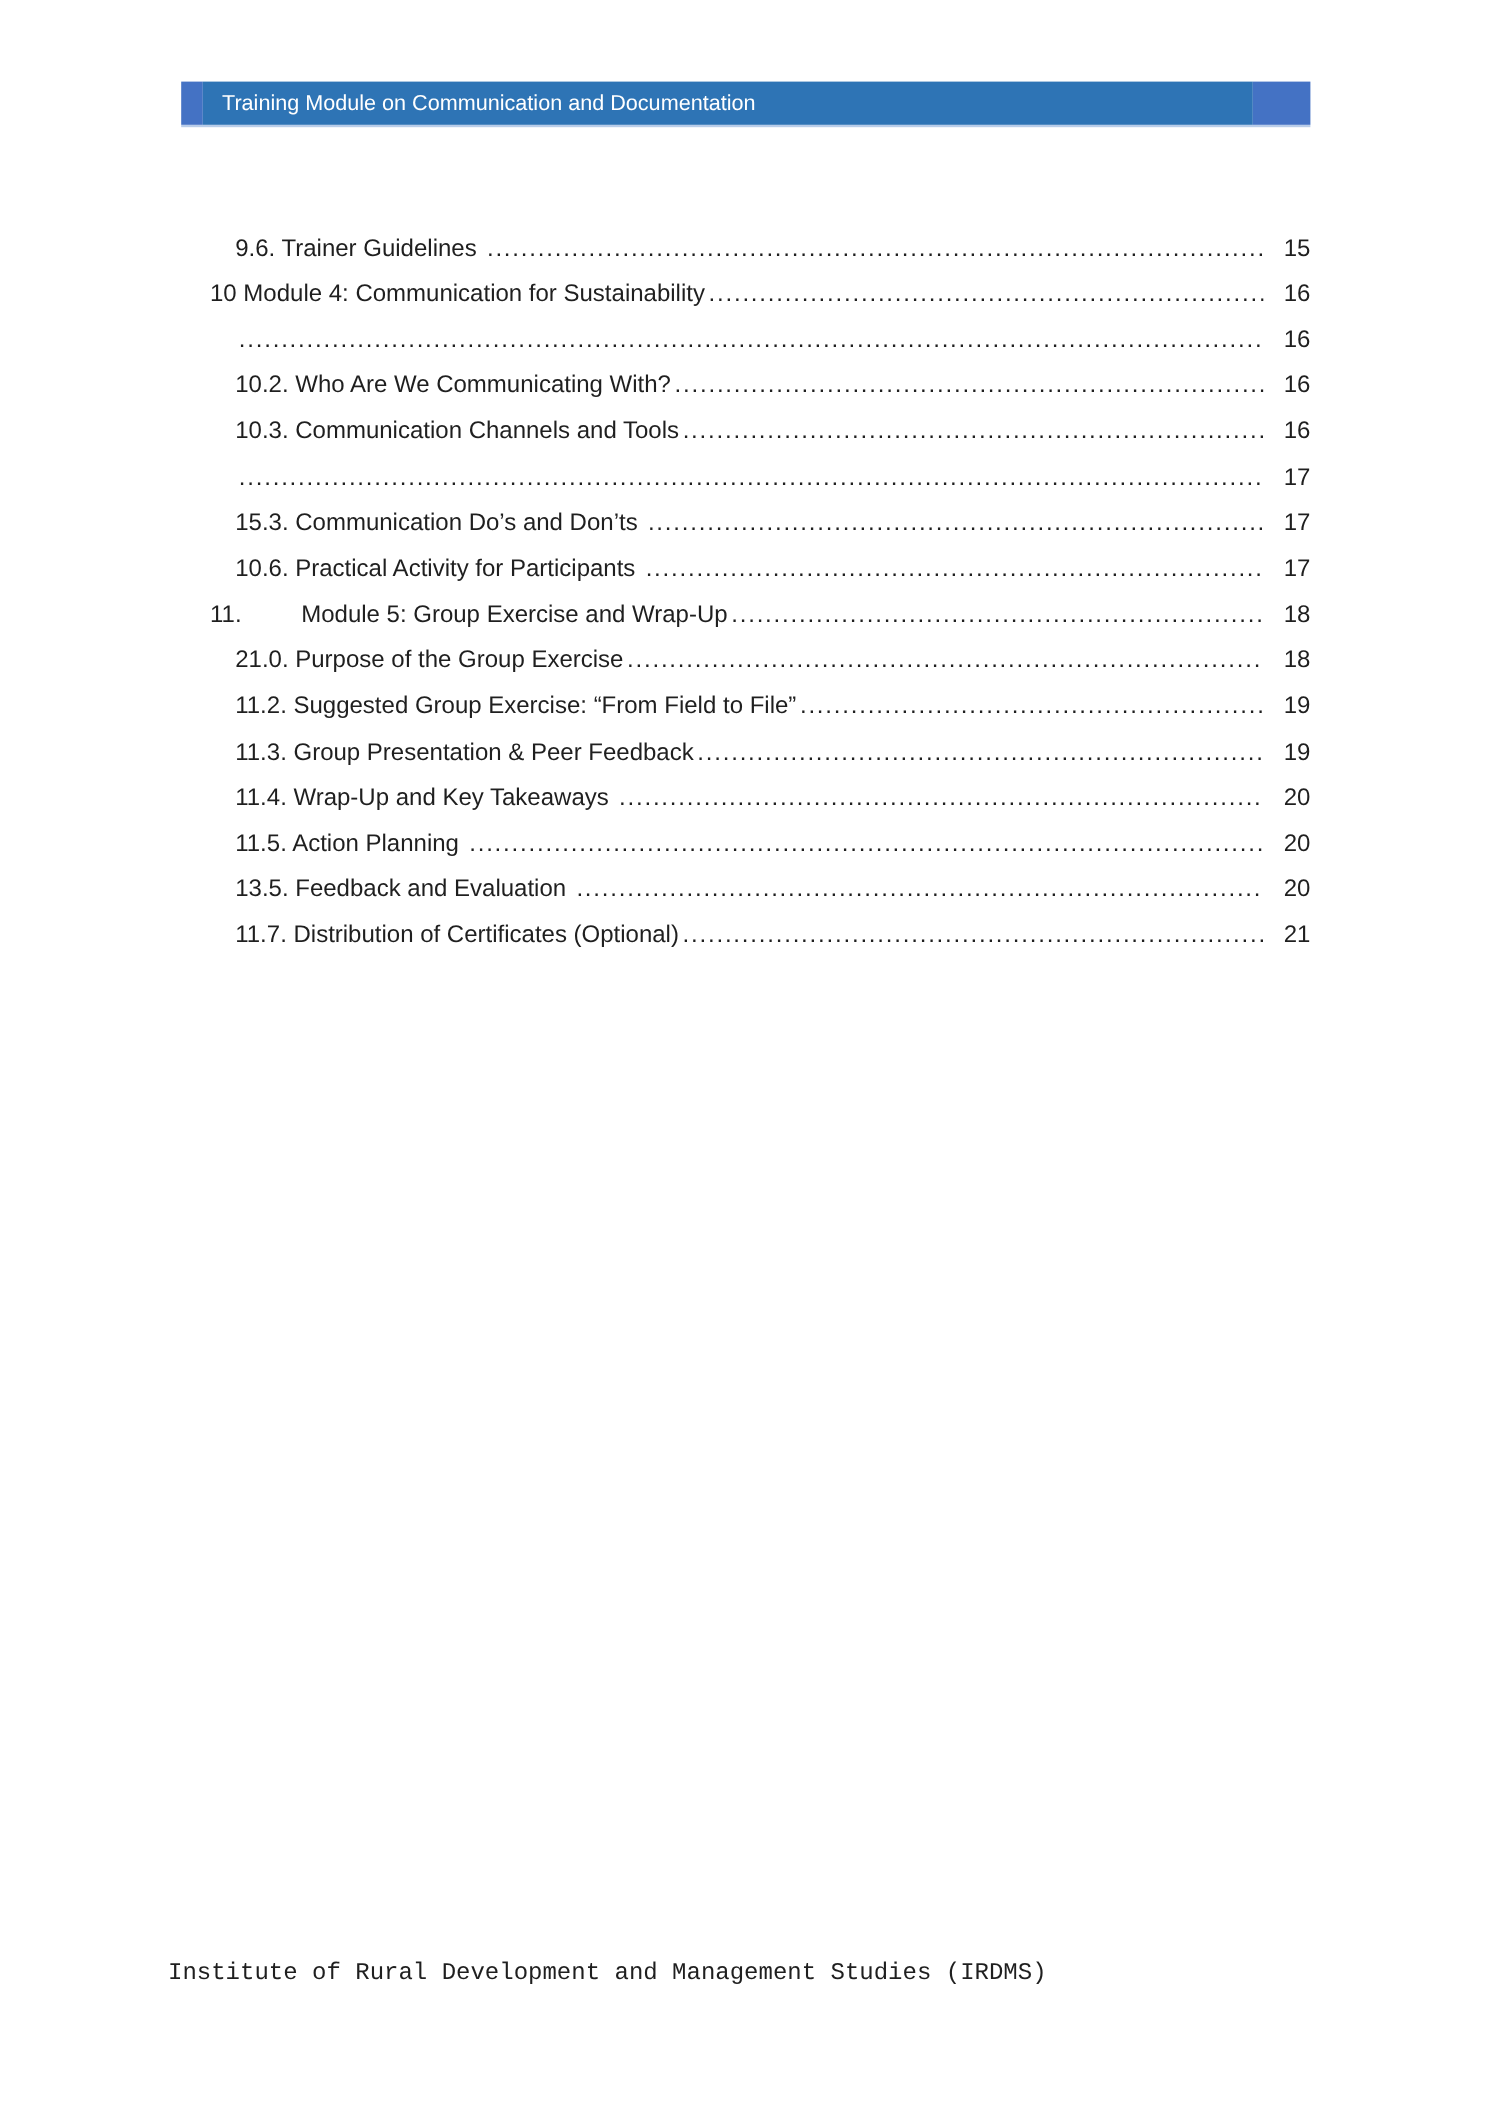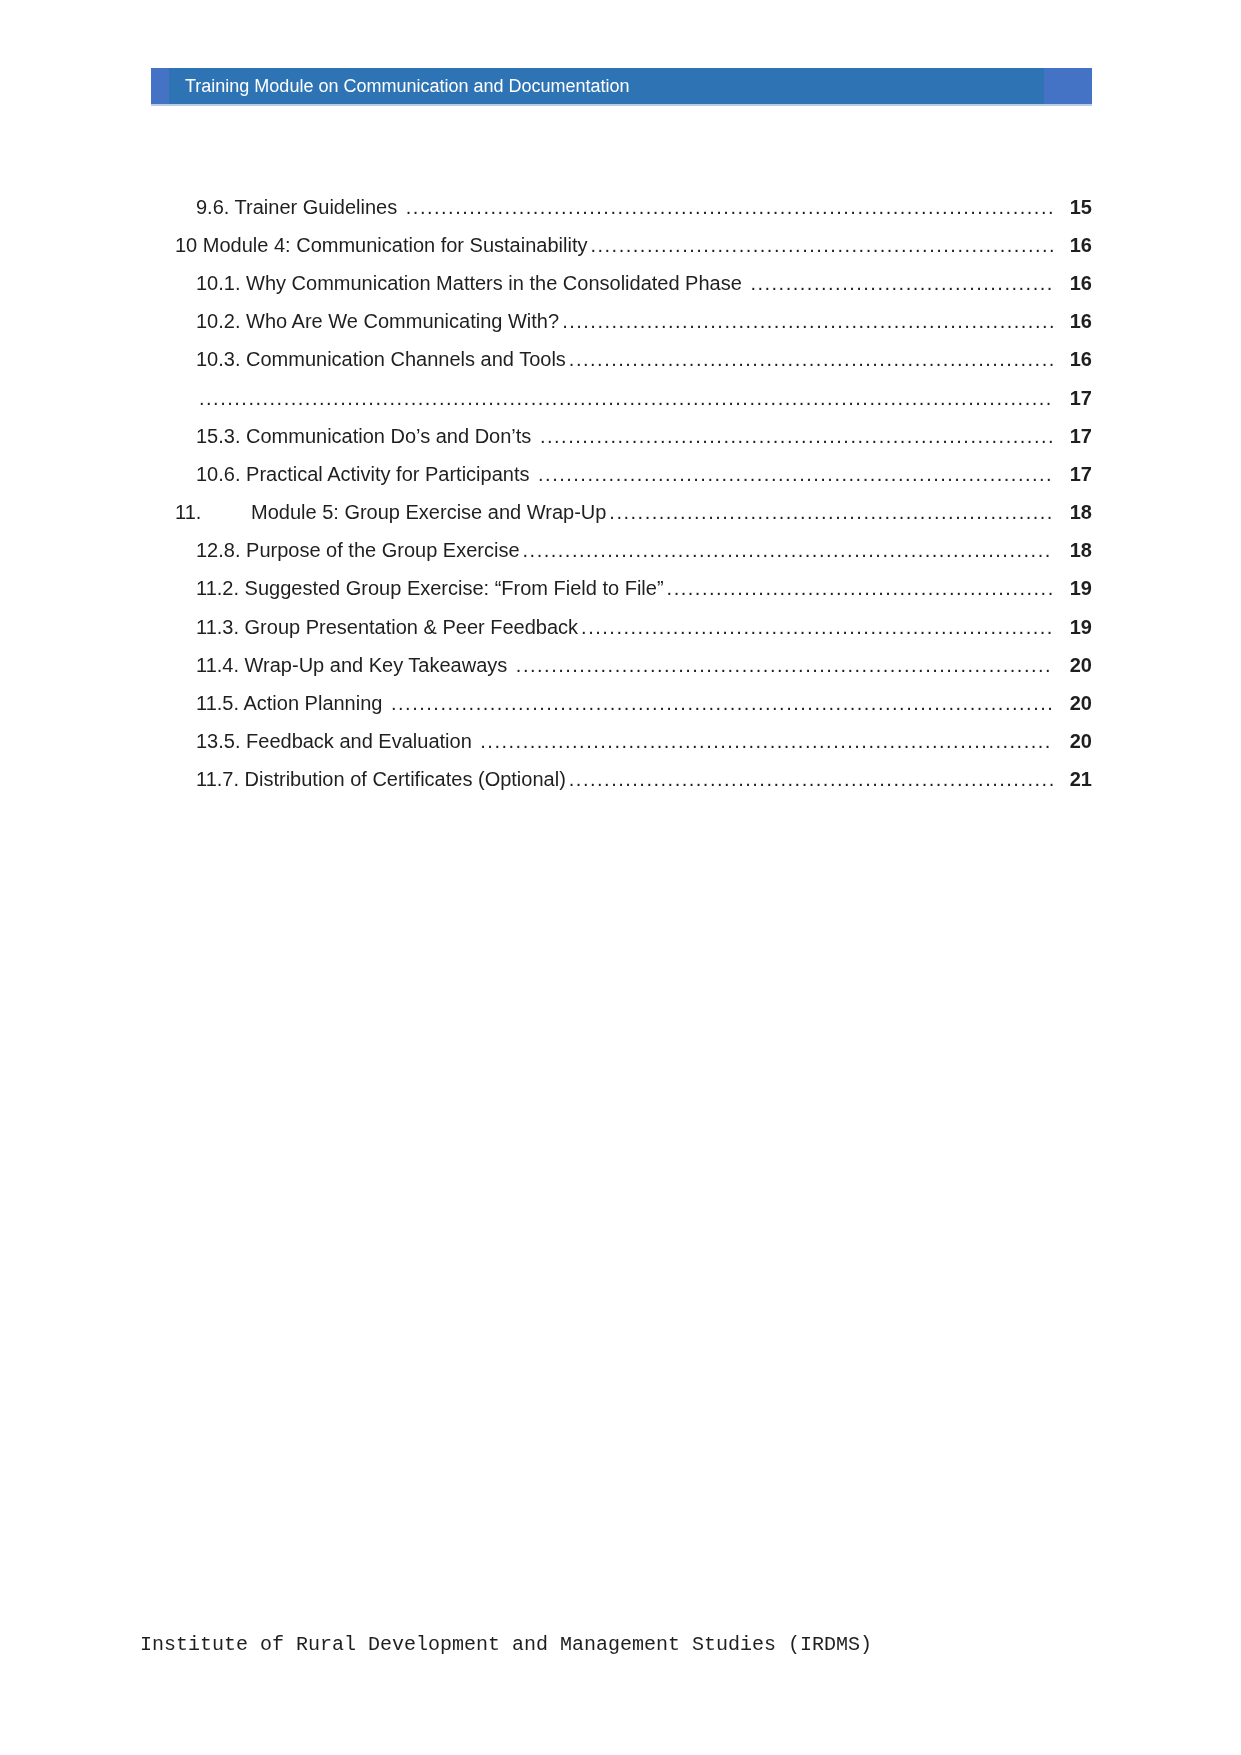--- a/index.html
+++ b/index.html
@@ -56,21 +56,21 @@
   .toc-title { flex-shrink: 0; white-space: pre; }
   .toc-num   { flex-shrink: 0; width: 76px; }
   .toc-dots {
     flex: 1;
     min-width: 0;
     overflow: hidden;
     white-space: nowrap;
     letter-spacing: 1.5px;
     margin-left: 3px;
   }
-  .toc-page { flex-shrink: 0; margin-left: 17px; font-weight: bold; }
+  .toc-page { flex-shrink: 0; margin-left: 17px; }
 
   
   .footer {
     position: absolute;
     left: 140px;
     top: 1633px;
     font-size: 20px;
     white-space: nowrap;
     font-family: Liberation Mono, monospace;
   }
@@ -94,21 +94,20 @@
       <span class="toc-page">15</span>
     </div>
 
     <div class="toc-row lvl1">
       <span class="toc-title">10 Module 4: Communication for Sustainability</span>
       <span class="toc-dots">................................................................................................................................................................................................................................................................................................................................................................................................................</span>
       <span class="toc-page">16</span>
     </div>
 
     <div class="toc-row lvl2">
-      <span class="toc-title">10.1. Why Communication Matters in the Consolidated Phase </span>
       <span class="toc-dots">................................................................................................................................................................................................................................................................................................................................................................................................................</span>
       <span class="toc-page">16</span>
     </div>
 
     <div class="toc-row lvl2">
       <span class="toc-title">10.2. Who Are We Communicating With?</span>
       <span class="toc-dots">................................................................................................................................................................................................................................................................................................................................................................................................................</span>
       <span class="toc-page">16</span>
     </div>
 
@@ -136,21 +135,21 @@
     </div>
 
     <div class="toc-row lvl1">
       <span class="toc-num">11.</span>
       <span class="toc-title">Module 5: Group Exercise and Wrap-Up</span>
       <span class="toc-dots">................................................................................................................................................................................................................................................................................................................................................................................................................</span>
       <span class="toc-page">18</span>
     </div>
 
     <div class="toc-row lvl2">
-      <span class="toc-title">12.8. Purpose of the Group Exercise</span>
+      <span class="toc-title">21.0. Purpose of the Group Exercise</span>
       <span class="toc-dots">................................................................................................................................................................................................................................................................................................................................................................................................................</span>
       <span class="toc-page">18</span>
     </div>
 
     <div class="toc-row lvl2">
       <span class="toc-title">11.2. Suggested Group Exercise: “From Field to File”</span>
       <span class="toc-dots">................................................................................................................................................................................................................................................................................................................................................................................................................</span>
       <span class="toc-page">19</span>
     </div>
 

